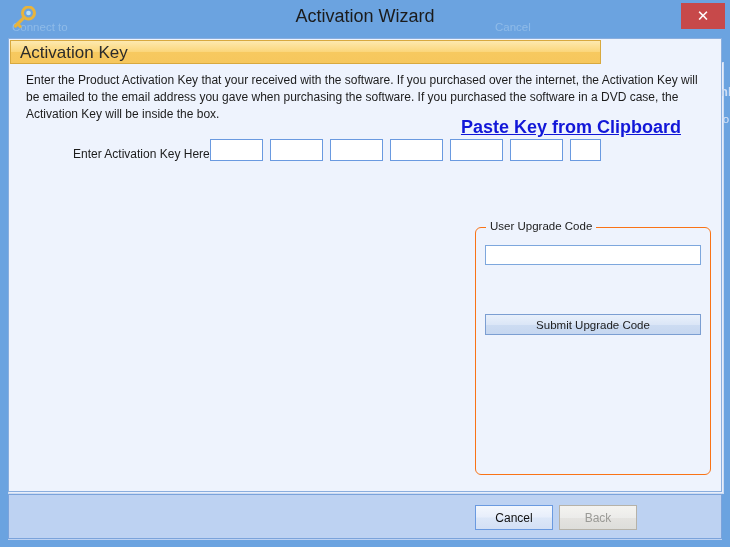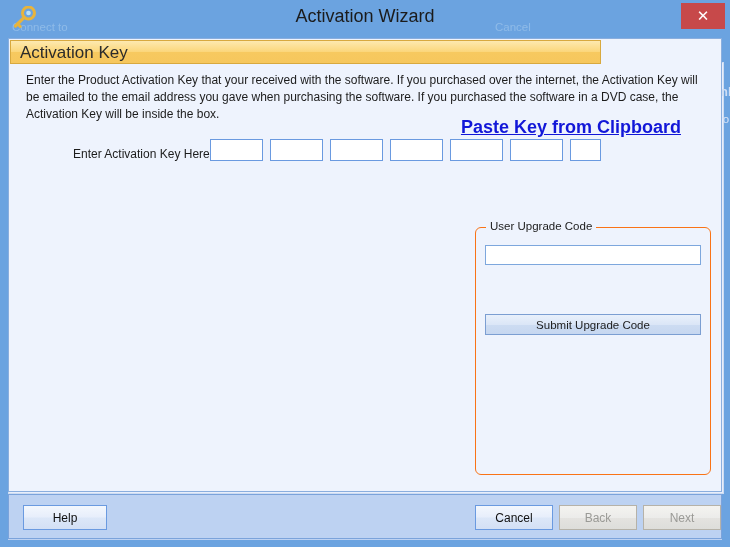--- a/index.html
+++ b/index.html
@@ -350,20 +350,18 @@
 
       <div class="upgrade-group">
         <span class="upgrade-legend">User Upgrade Code</span>
         <input class="upgrade-input" type="text" value="" style="">
         <button class="upgrade-submit">Submit Upgrade Code</button>
       </div>
 
     </div>
 
     <div class="footer">
-      <button class="btn btn-enabled btn-help">Help</button>
       <button class="btn btn-disabled btn-back">Back</button>
       <button class="btn btn-enabled btn-cancel">Cancel</button>
-      <button class="btn btn-disabled btn-next">Next</button>
     </div>
 
   </div>
 </div>
 
 </body></html>

